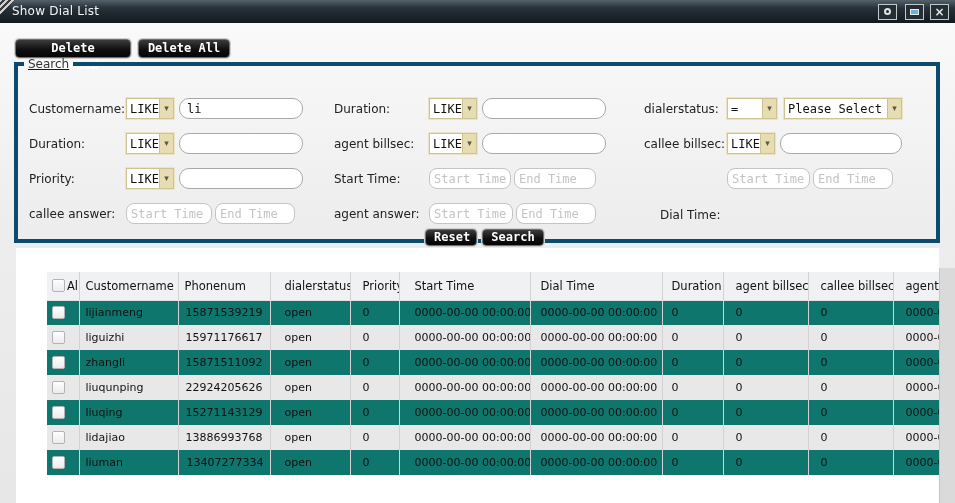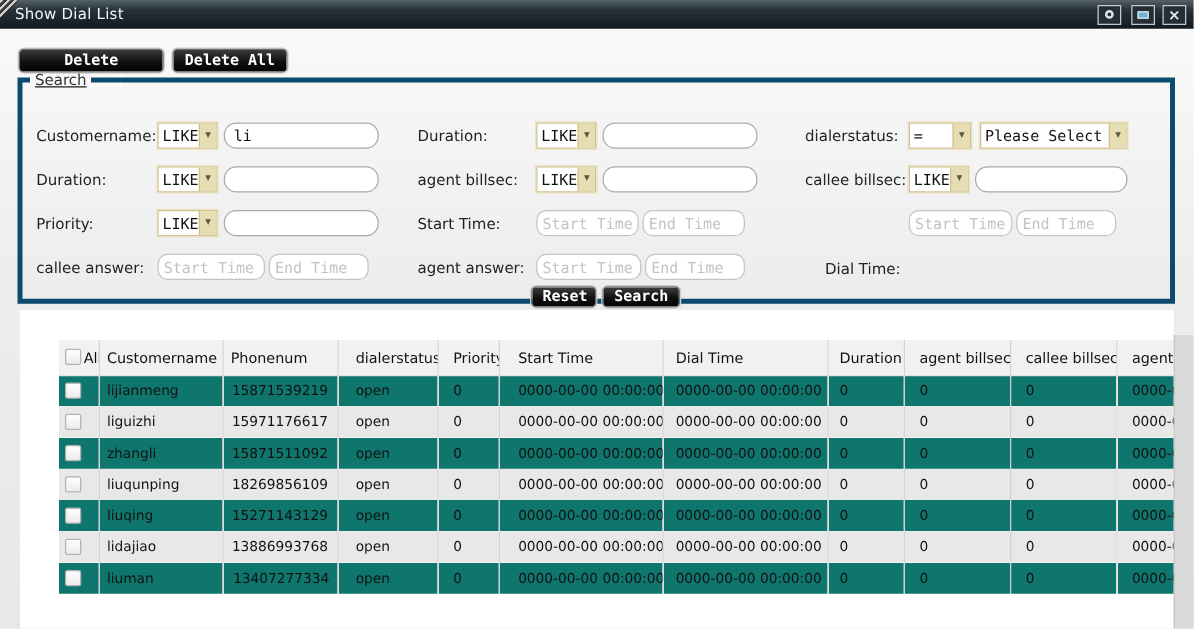--- a/index.html
+++ b/index.html
@@ -258,21 +258,21 @@
           <td style="padding-left: 15px;">0000-00-00 00:00:00</td>
           <td style="padding-left: 10px;">0000-00-00 00:00:00</td>
           <td style="padding-left: 9px;">0</td>
           <td style="padding-left: 12px;">0</td>
           <td style="padding-left: 12px;">0</td>
           <td style="padding-left: 12px;">0000-00-00 00:00:00</td>
         </tr>
         <tr class="alt">
           <td style="padding-left: 5px;"><span class="checkbox"></span></td>
           <td style="padding-left: 6px;">liuqunping</td>
-          <td style="padding-left: 7px;">18269856109</td>
+          <td style="padding-left: 7px;">22924205626</td>
           <td style="padding-left: 14px;">open</td>
           <td style="padding-left: 12px;">0</td>
           <td style="padding-left: 15px;">0000-00-00 00:00:00</td>
           <td style="padding-left: 10px;">0000-00-00 00:00:00</td>
           <td style="padding-left: 9px;">0</td>
           <td style="padding-left: 12px;">0</td>
           <td style="padding-left: 12px;">0</td>
           <td style="padding-left: 12px;">0000-00-00 00:00:00</td>
         </tr>
         <tr>

